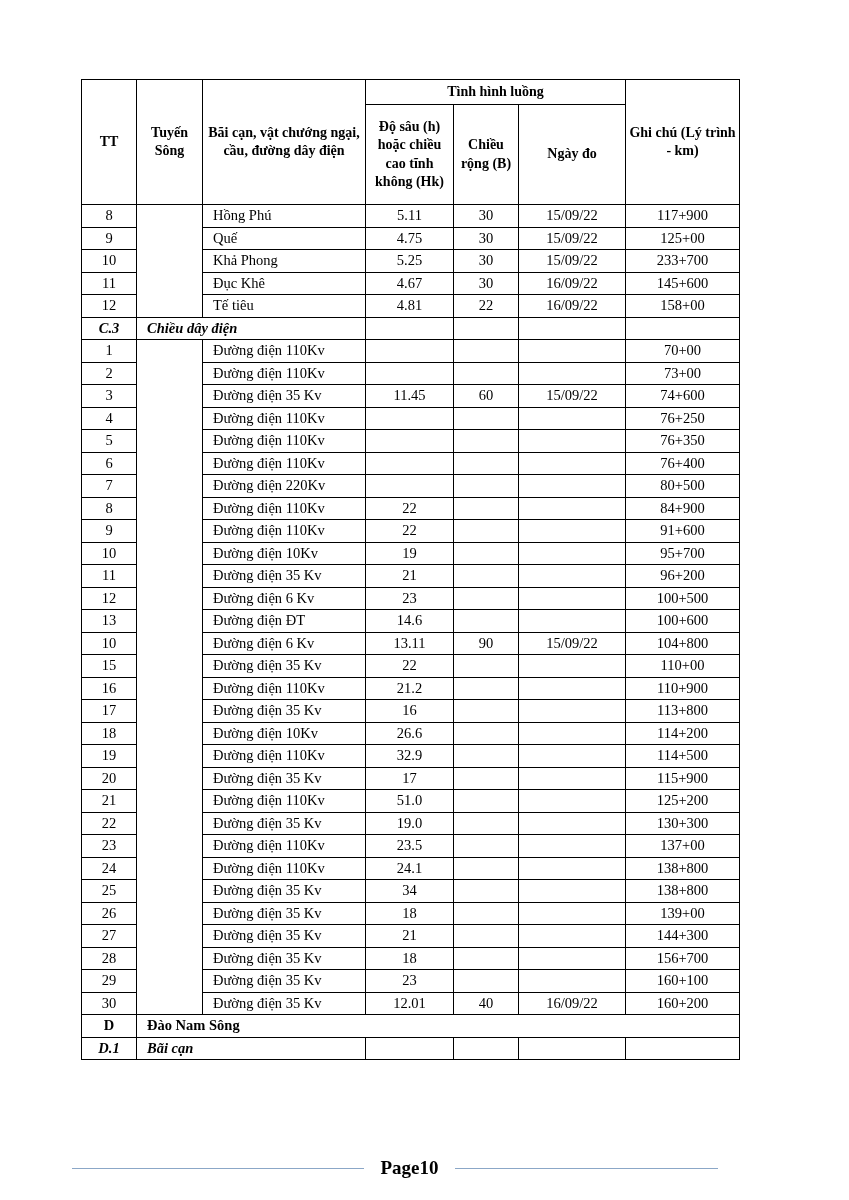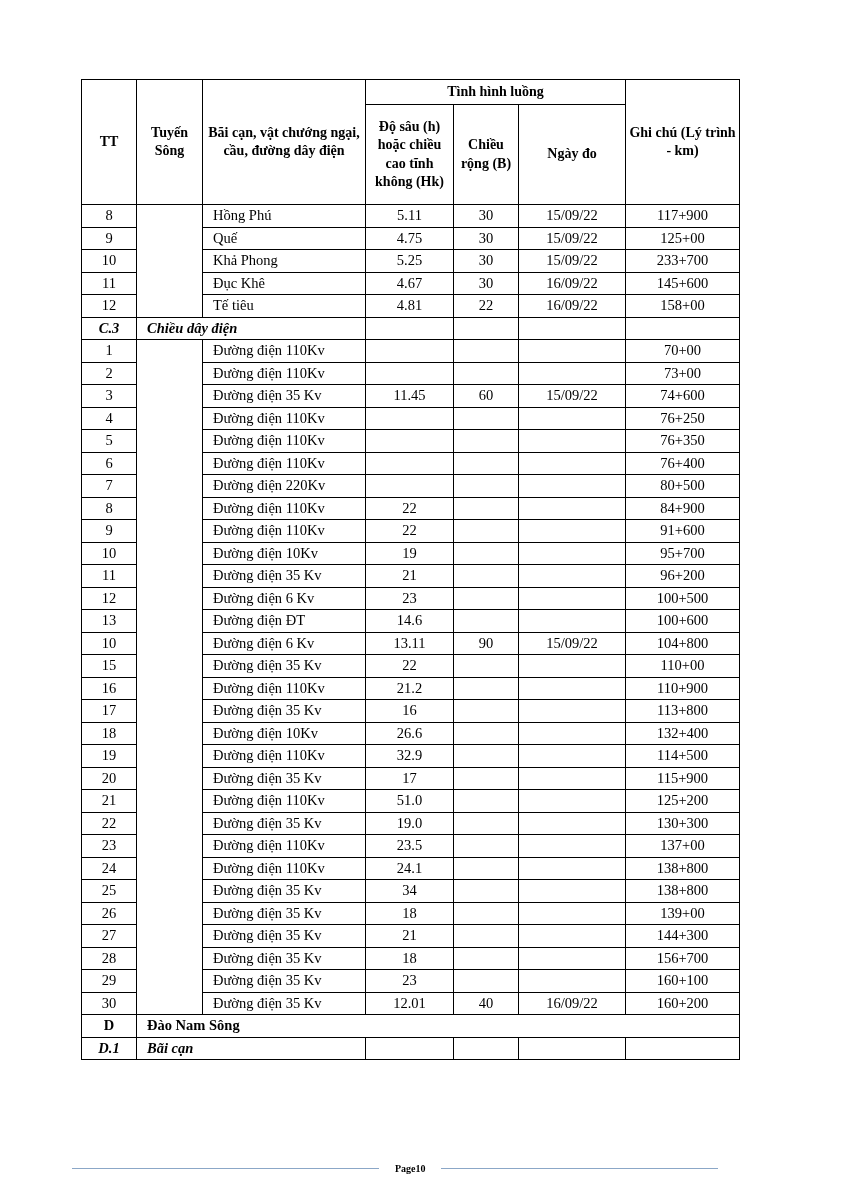--- a/index.html
+++ b/index.html
@@ -50,21 +50,21 @@
     left: 72px; top: 1156px;
     width: 646px; height: 24px;
     display: flex;
     align-items: center;
   }
   .footer .rule { height: 0; border-top: 1px solid #8ba7c7; }
   .footer .rule.left  { flex: 1.11; }
   .footer .rule.right { flex: 1; }
   .footer .footer-text {
     font-weight: bold;
-    font-size: 10px;
+    font-size: 19px;
     margin: 0 16px;
     white-space: nowrap;
   }
 </style>
 </head>
 <body>
 
 <div class="page">
 
   <table class="main-table">
@@ -277,21 +277,21 @@
           <td class="c-num"></td>
           <td class="c-num"></td>
           <td class="c-num">113+800</td>
         </tr>
         <tr>
           <td class="c-tt">18</td>
           <td class="c-name">Đường điện 10Kv</td>
           <td class="c-num">26.6</td>
           <td class="c-num"></td>
           <td class="c-num"></td>
-          <td class="c-num">132+400</td>
+          <td class="c-num">114+200</td>
         </tr>
         <tr>
           <td class="c-tt">19</td>
           <td class="c-name">Đường điện 110Kv</td>
           <td class="c-num">32.9</td>
           <td class="c-num"></td>
           <td class="c-num"></td>
           <td class="c-num">114+500</td>
         </tr>
         <tr>

